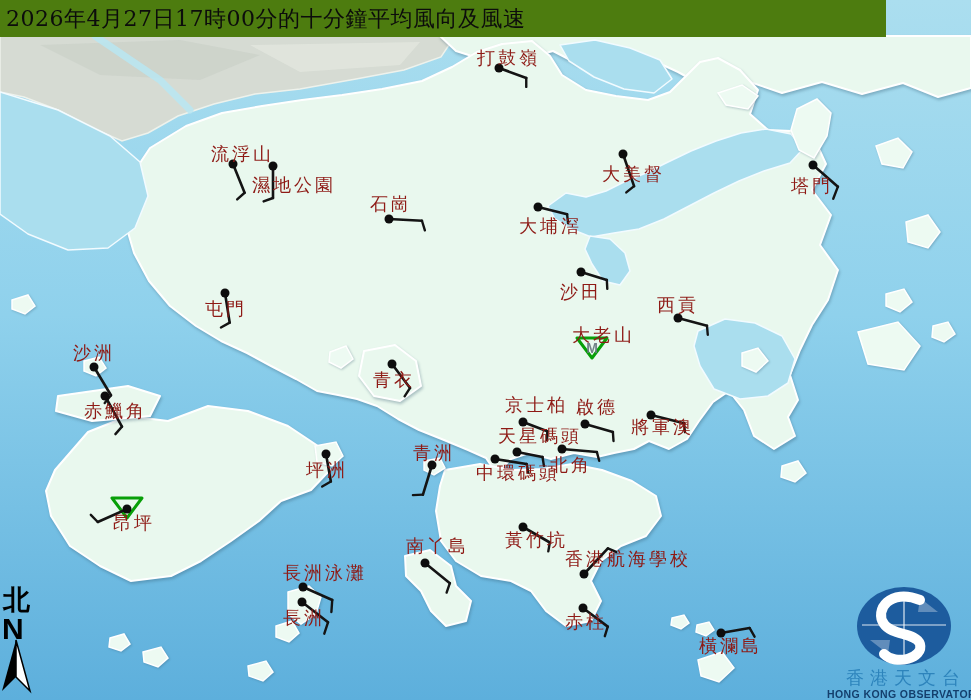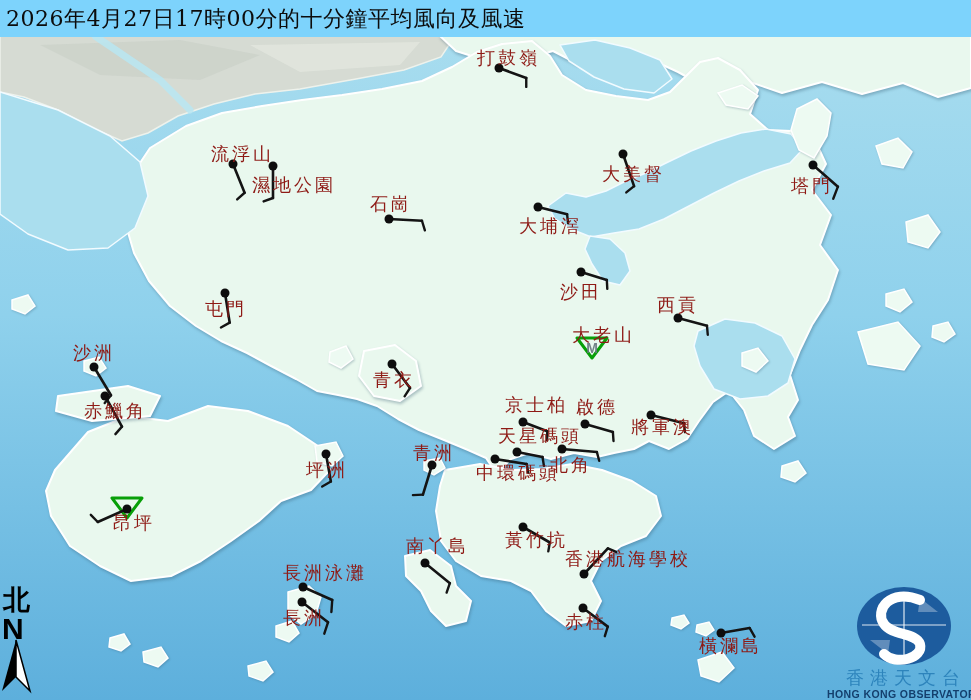--- a/index.html
+++ b/index.html
@@ -5,21 +5,21 @@
   html,body{margin:0;padding:0;background:#555;}
   #screen{position:relative;width:971px;height:700px;overflow:hidden;
           font-family:"DejaVu Serif","Liberation Serif",serif;}
   #mapsvg{position:absolute;left:0;top:0;}
   .land{fill:#e9f8ee;stroke:#ffffff;stroke-width:2;stroke-linejoin:round;
         filter:drop-shadow(1px 2px 1.5px rgba(50,85,110,.35));}
   .urban{fill:#d6dbd3;stroke:#eef2ec;stroke-width:1.5;}
   .bay{fill:#aadeee;stroke:#f2fbff;stroke-width:1.5;stroke-linejoin:round;}
   .islet{fill:#edfaf2;stroke:#ffffff;stroke-width:1.5;
          filter:drop-shadow(1px 1px 1px rgba(50,85,110,.3));}
-  #titlebar{position:absolute;left:0;top:0;width:971px;height:37px;background:#7dd3fc;
+  #titlebar{position:absolute;left:0;top:0;width:886px;height:37px;background:#4d7c0f;
             display:flex;align-items:center;box-sizing:border-box;padding-left:6px;}
   #titlebar span{font-size:22px;color:#0c0c0c;letter-spacing:.5px;
                  font-family:"DejaVu Serif","Liberation Serif",serif;}
   text.stn-label{font-family:"DejaVu Serif","Liberation Serif",serif;
                  font-size:18px;letter-spacing:3px;fill:#8e1a15;}
   text.m-mark{font-family:"Liberation Sans","DejaVu Sans",sans-serif;
               font-size:14px;font-weight:bold;fill:#66777e;opacity:.9;}
   .compass-cn{font-family:"DejaVu Serif","Liberation Serif",serif;font-size:27px;font-weight:bold;fill:#000;}
   .compass-n{font-family:"Liberation Sans","DejaVu Sans",sans-serif;font-size:30px;font-weight:bold;fill:#000;}
   .logo-cn{font-family:"DejaVu Serif","Liberation Serif",serif;font-size:18px;letter-spacing:6px;fill:#2d84bc;}

